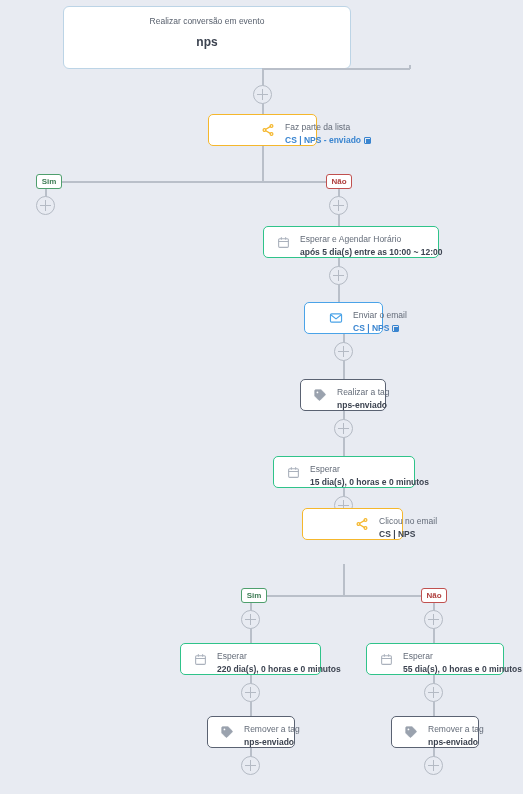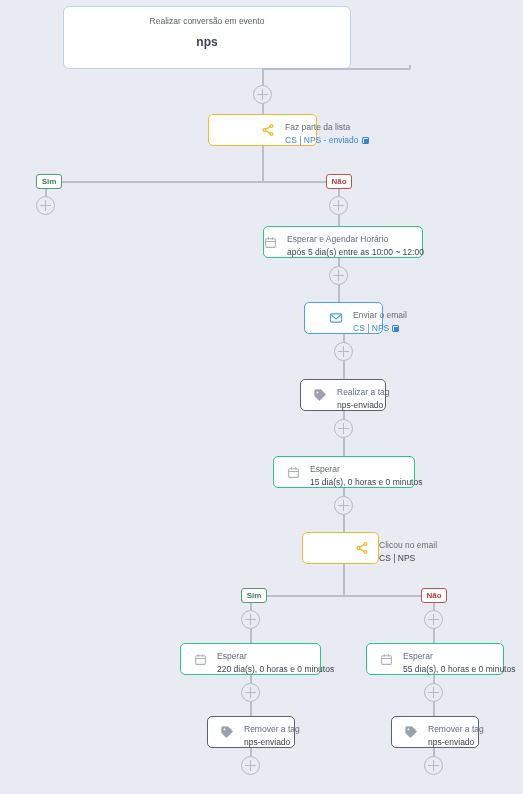--- a/index.html
+++ b/index.html
@@ -82,21 +82,21 @@
     padding-right: 11px;
     line-height: 1.32;
   }
   .node .t1 {
     font-size: 8.5px;
     color: #636b78;
     white-space: nowrap;
   }
   .node .t2 {
     font-size: 8.5px;
-    font-weight: normal;
+    font-weight: bold;
     color: #3c4350;
     white-space: nowrap;
     display: flex;
     align-items: center;
     gap: 3px;
   }
 
   .node.orange { border-color: #f5b72c; padding-left: 40px; }
   .node.green  { border-color: #2fc38a; }
   .node.blue   { border-color: #4aa3e8; padding-left: 12px; }
@@ -229,21 +229,21 @@
   <div class="vline" style="left:45px; top:189px; height:9px;"></div>
   <div class="plus" style="left:36px; top:196px;"></div>
 
   <div class="chip no" style="left:326px; top:174px; width:26px; height:15px;">
     <span>Não</span>
   </div>
   <div class="vline" style="left:338px; top:189px; height:9px;"></div>
   <div class="plus" style="left:329px; top:196px;"></div>
   <div class="vline" style="left:338px; top:214px; height:14px;"></div>
 
-  <div class="node green" style="left:263px; top:226px; width:160px; height:32px;justify-content:center;">
+  <div class="node green" style="left:263px; top:226px; width:176px; height:32px;">
     <span class="ico">
       <svg width="13" height="13" viewBox="0 0 24 24" fill="none" stroke="#aab1bc" stroke-width="2" stroke-linecap="round" stroke-linejoin="round">
         <rect x="3" y="5" width="18" height="16" rx="2"></rect>
           <line x1="3" y1="10" x2="21" y2="10"></line>
         <line x1="8" y1="3" x2="8" y2="6"></line>
           <line x1="16" y1="3" x2="16" y2="6"></line>
       </svg>
     </span>
     <span class="body">
       <span class="t1">Esperar e Agendar Horário</span>
@@ -304,21 +304,21 @@
     <span class="body">
       <span class="t1">Esperar</span>
       <span class="t2">15 dia(s), 0 horas e 0 minutos</span>
     </span>
   </div>
 
   <div class="vline" style="left:343px; top:488px; height:9px;"></div>
   <div class="plus" style="left:334px; top:496px;"></div>
   <div class="vline" style="left:343px; top:514px; height:18px;"></div>
 
-  <div class="node orange plainlbl" style="left:302px; top:532px; width:77px; height:32px;">
+  <div class="node orange plainlbl" style="left:302px; top:508px; width:101px; height:32px;">
     <span class="ico">
       <svg width="14" height="14" viewBox="0 0 24 24" fill="none" stroke="#f5b72c" stroke-width="2.1" stroke-linecap="round" stroke-linejoin="round">
         <circle cx="18" cy="5" r="2.4"></circle>
           <circle cx="18" cy="19" r="2.4"></circle>
           <circle cx="6" cy="12" r="2.4"></circle>
         <line x1="15.8" y1="6.2" x2="8.2" y2="10.8"></line>
           <line x1="8.2" y1="13.2" x2="15.8" y2="17.8"></line>
       </svg>
     </span>
     <span class="body">

